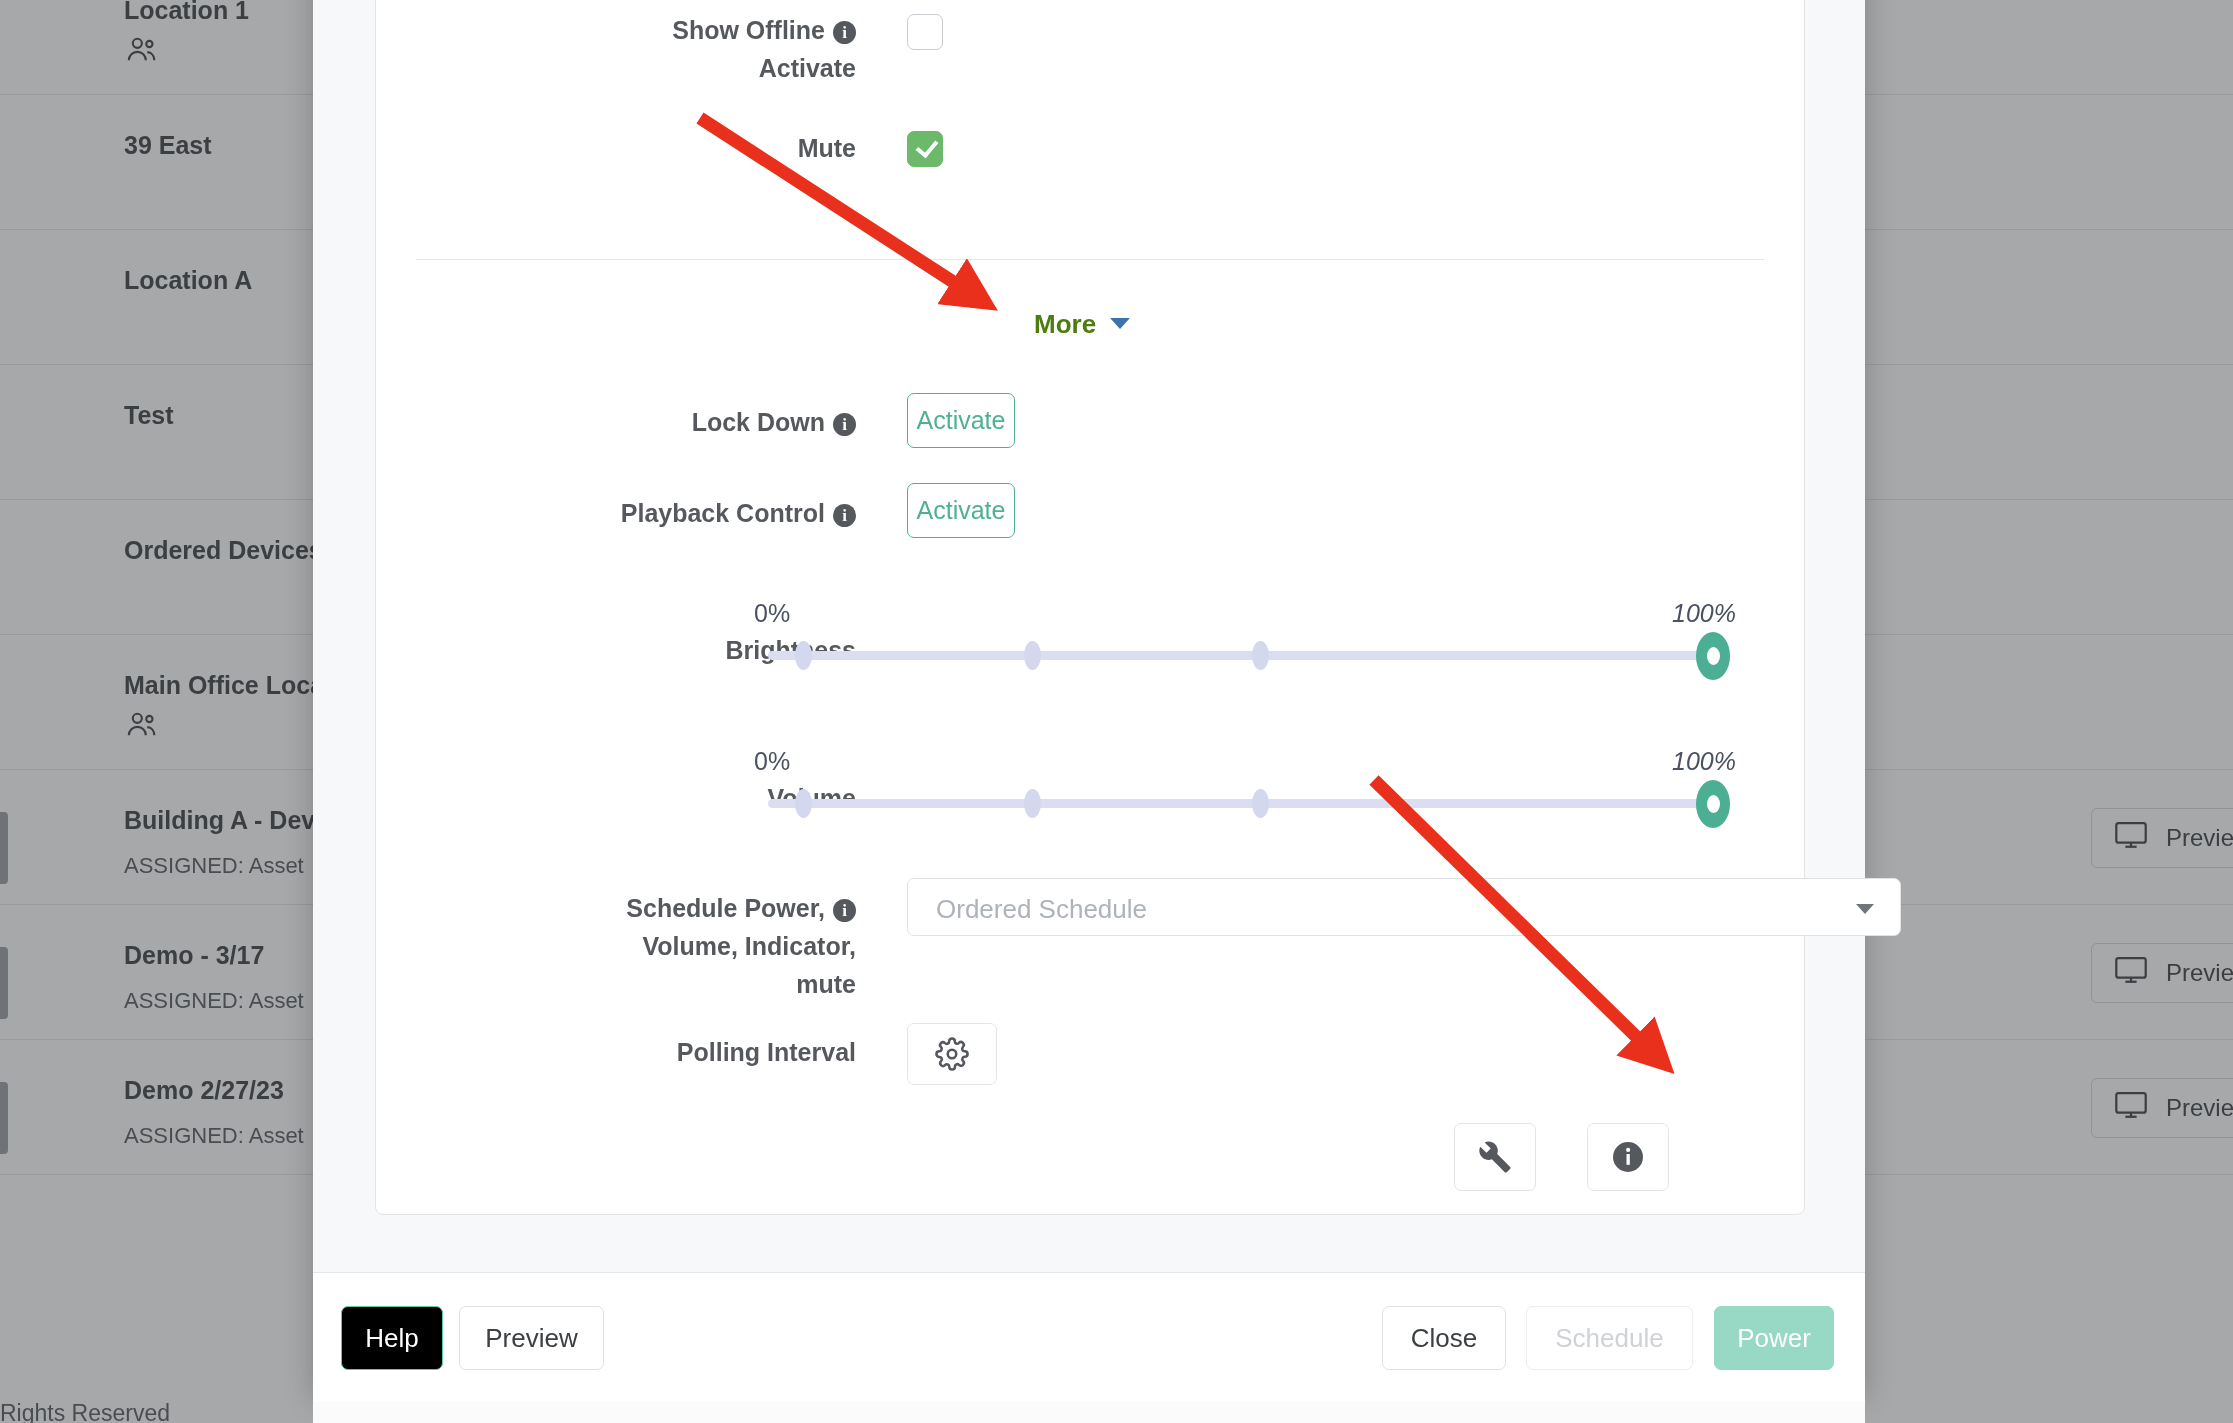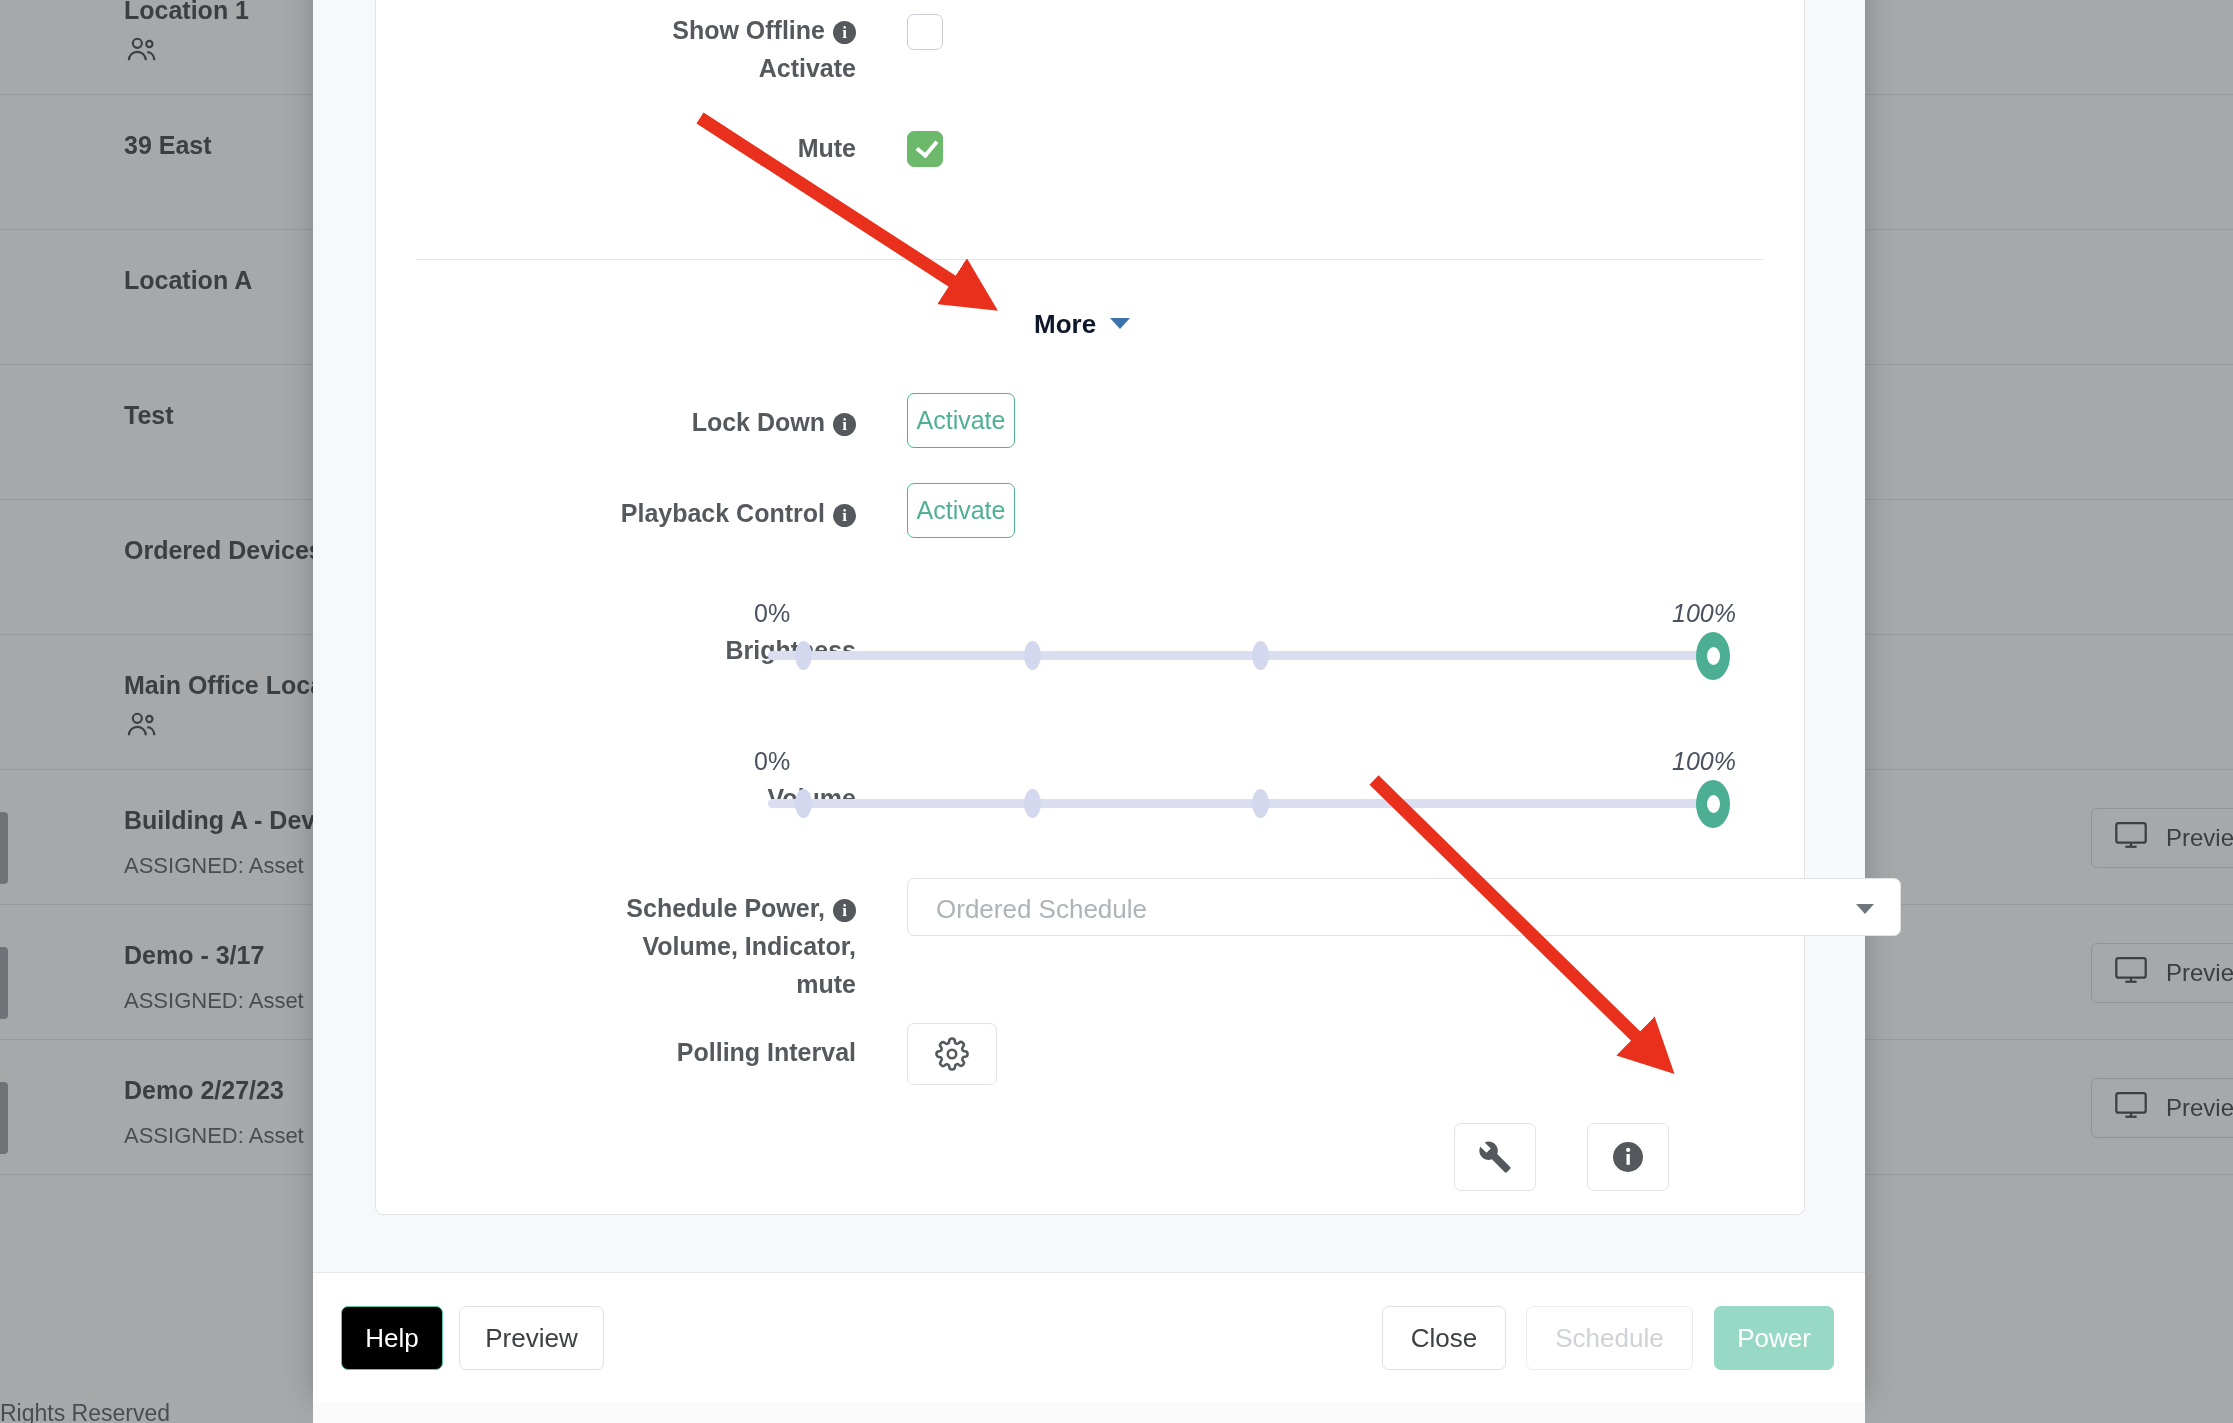--- a/index.html
+++ b/index.html
@@ -195,21 +195,21 @@
   .divider {
     position: absolute;
     height: 1px;
     background: #e4e6e9;
   }
 
   .more-link {
     position: absolute;
     font-size: 26px;
     font-weight: bold;
-    color: #0f172a;
+    color: #4d7c0f;
     cursor: pointer;
     white-space: nowrap;
   }
   .more-caret {
     display: inline-block;
     margin-left: 14px;
     width: 0; height: 0;
     border-left: 10px solid transparent;
     border-right: 10px solid transparent;
     border-top: 11px solid #3d72ad;

